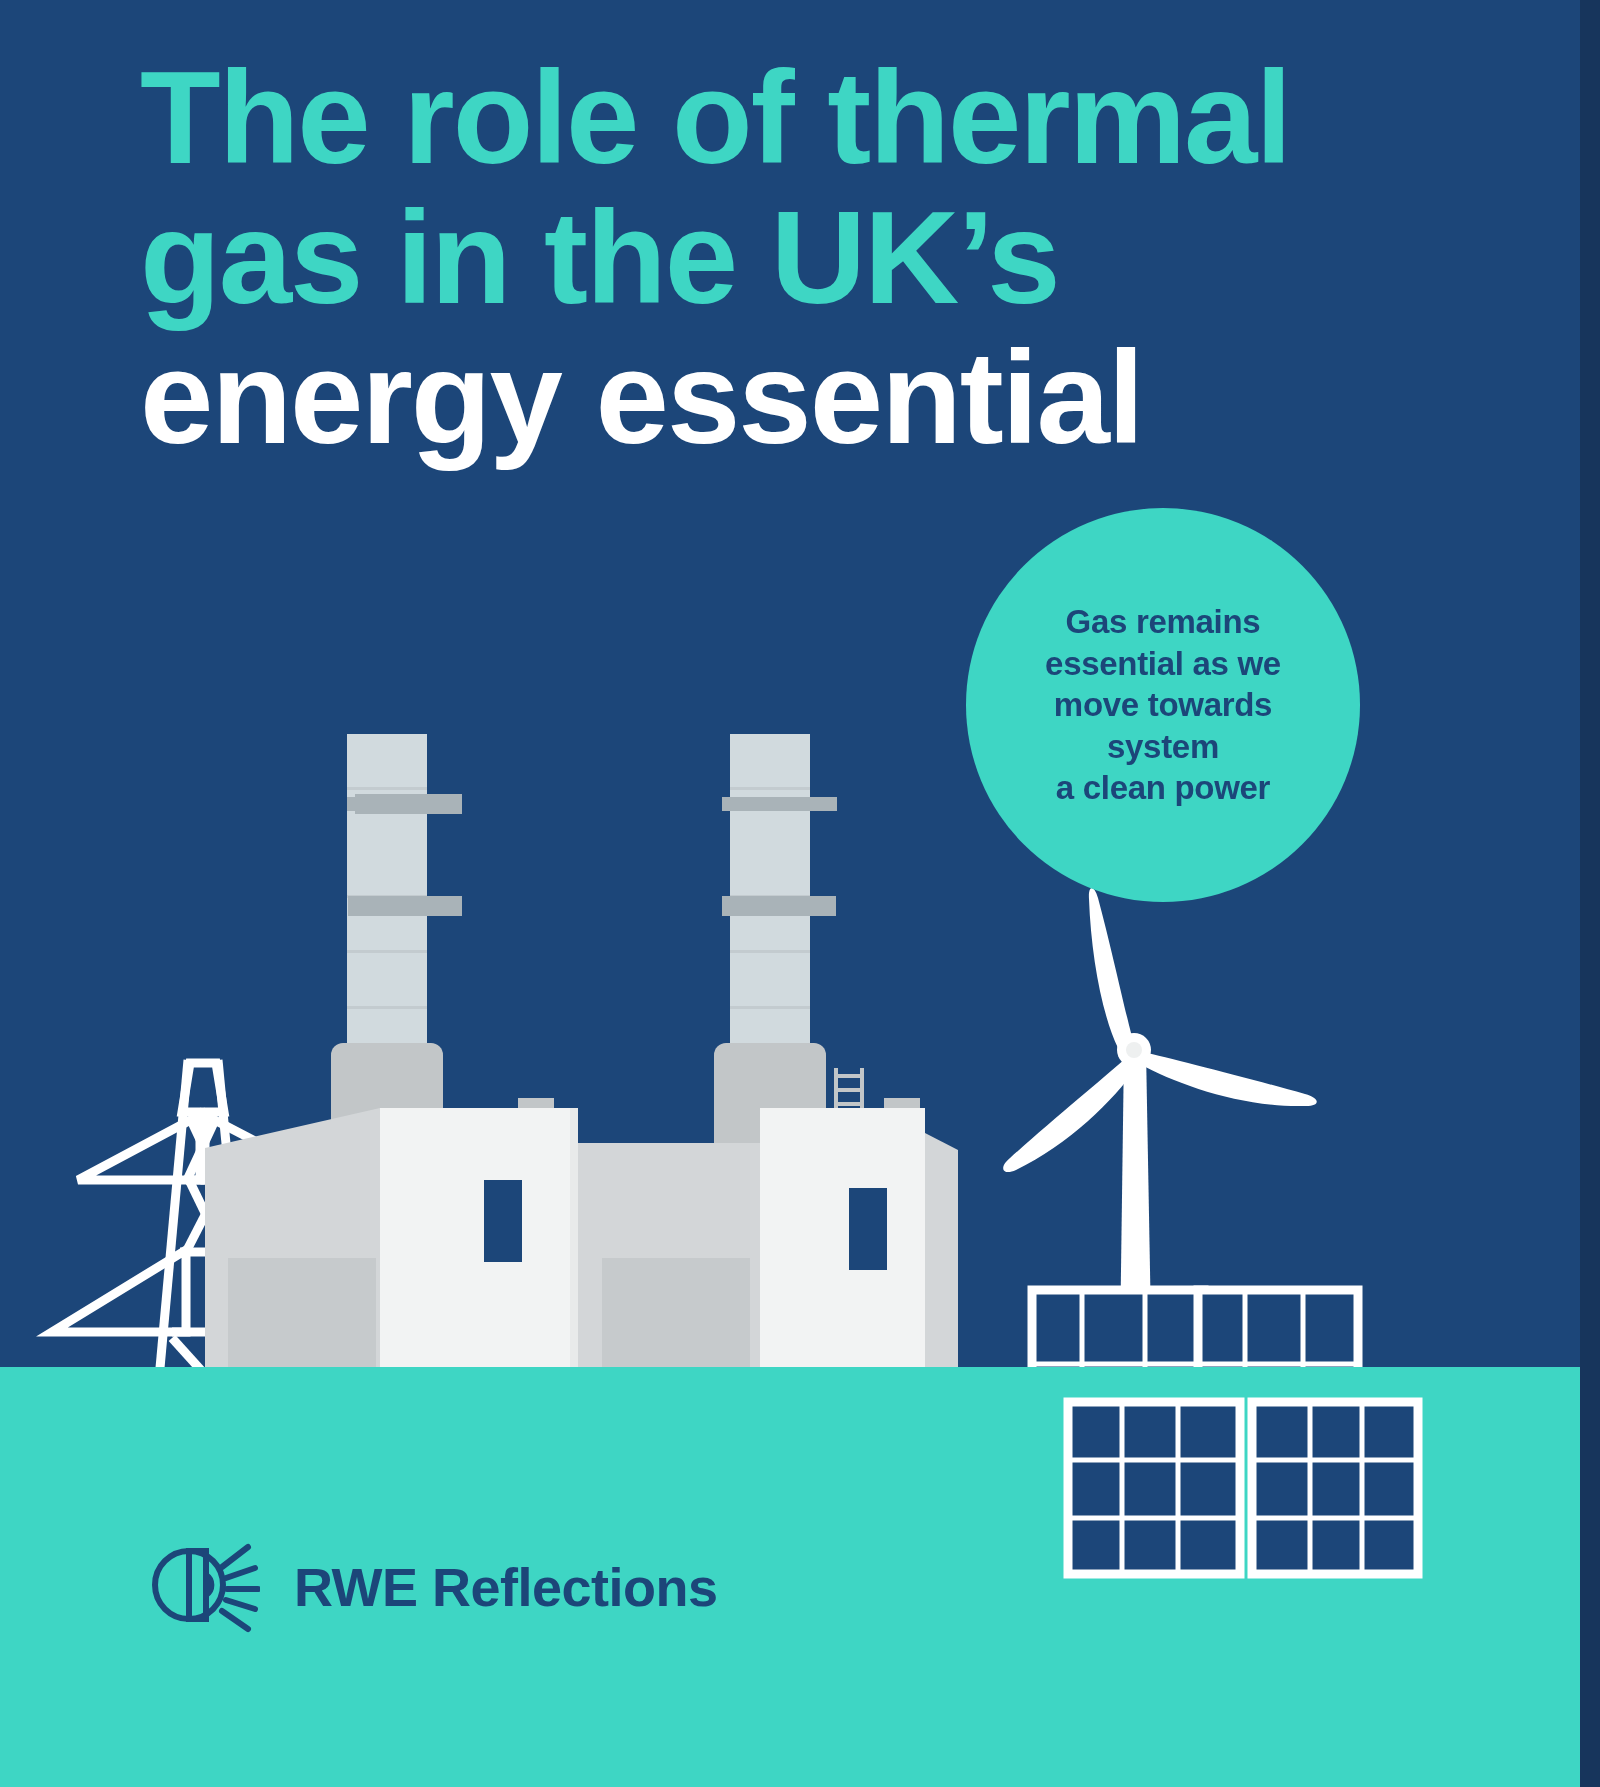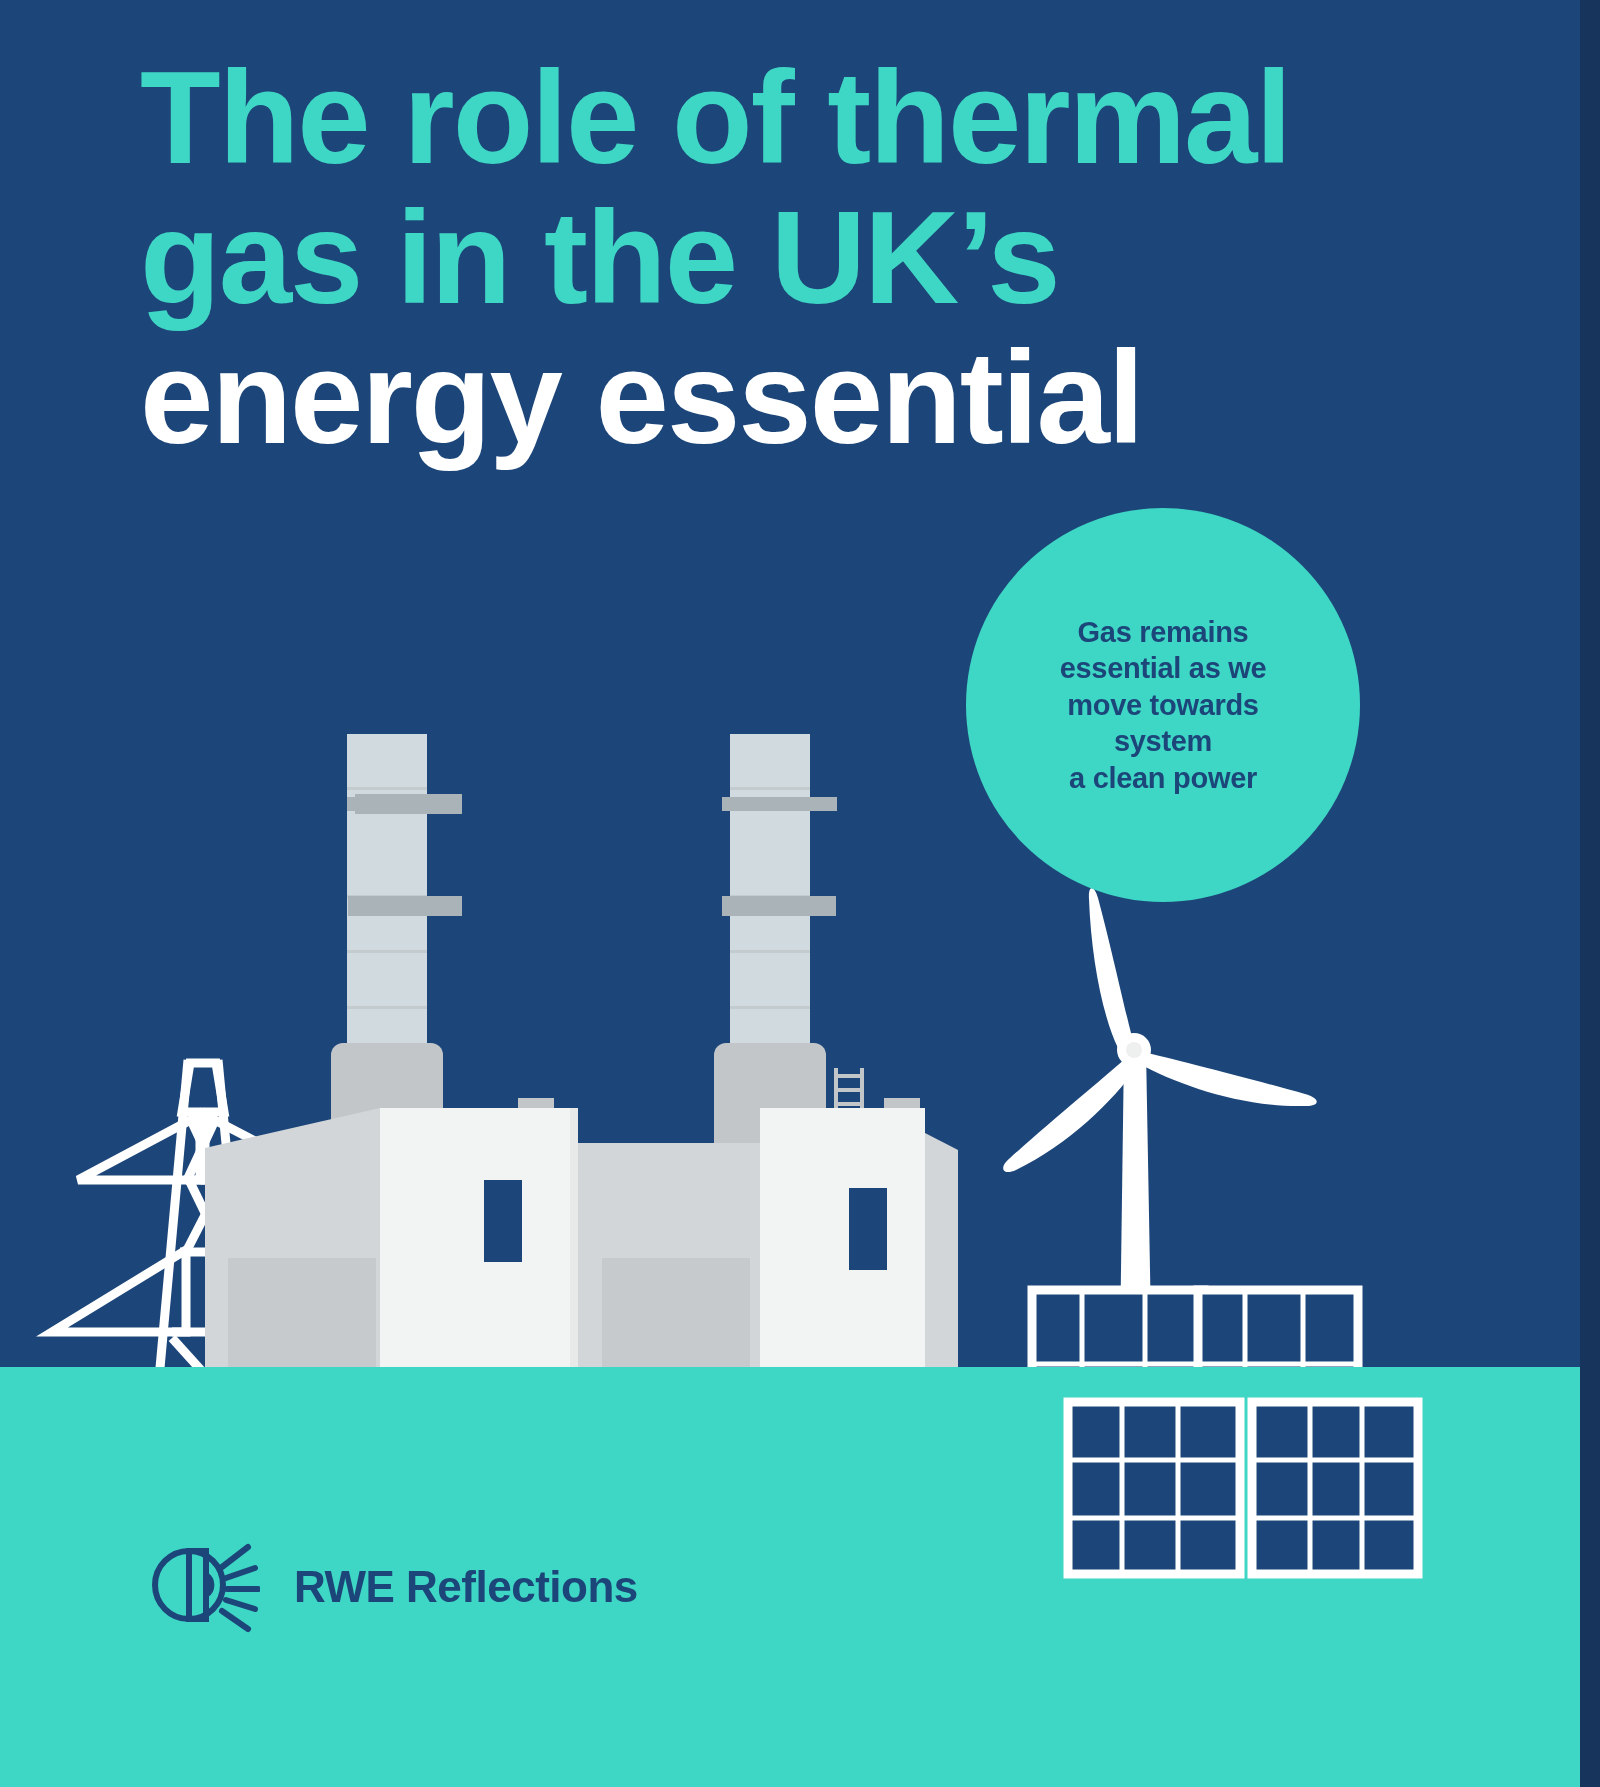--- a/index.html
+++ b/index.html
@@ -41,21 +41,21 @@
     width:394px; height:394px;
     border-radius:50%;
     background:#3ed6c4;
     display:flex;
     align-items:center;
     justify-content:center;
     z-index:30;
   }
   .badge-text {
     color:#1c4679;
-    font-size:29px;
+    font-size:33px;
     line-height:1.26;
     font-weight:700;
     text-align:center;
     width:310px;
     letter-spacing:-0.3px;
   }
 
   
   .scene { position:absolute; inset:0; }
   .scene svg { display:block; width:1600px; height:1787px; }
@@ -71,21 +71,21 @@
   .footer-inner {
     position:absolute;
     left:142px; bottom:150px;
     display:flex;
     align-items:center;
     gap:34px;
     z-index:40;
   }
   .brand-text {
     color:#1c4679;
-    font-size:44px;
+    font-size:54px;
     font-weight:700;
     letter-spacing:-0.5px;
   }
 </style>
 </head>
 <body>
 
 <div id="poster">
 
   <div class="scene">

